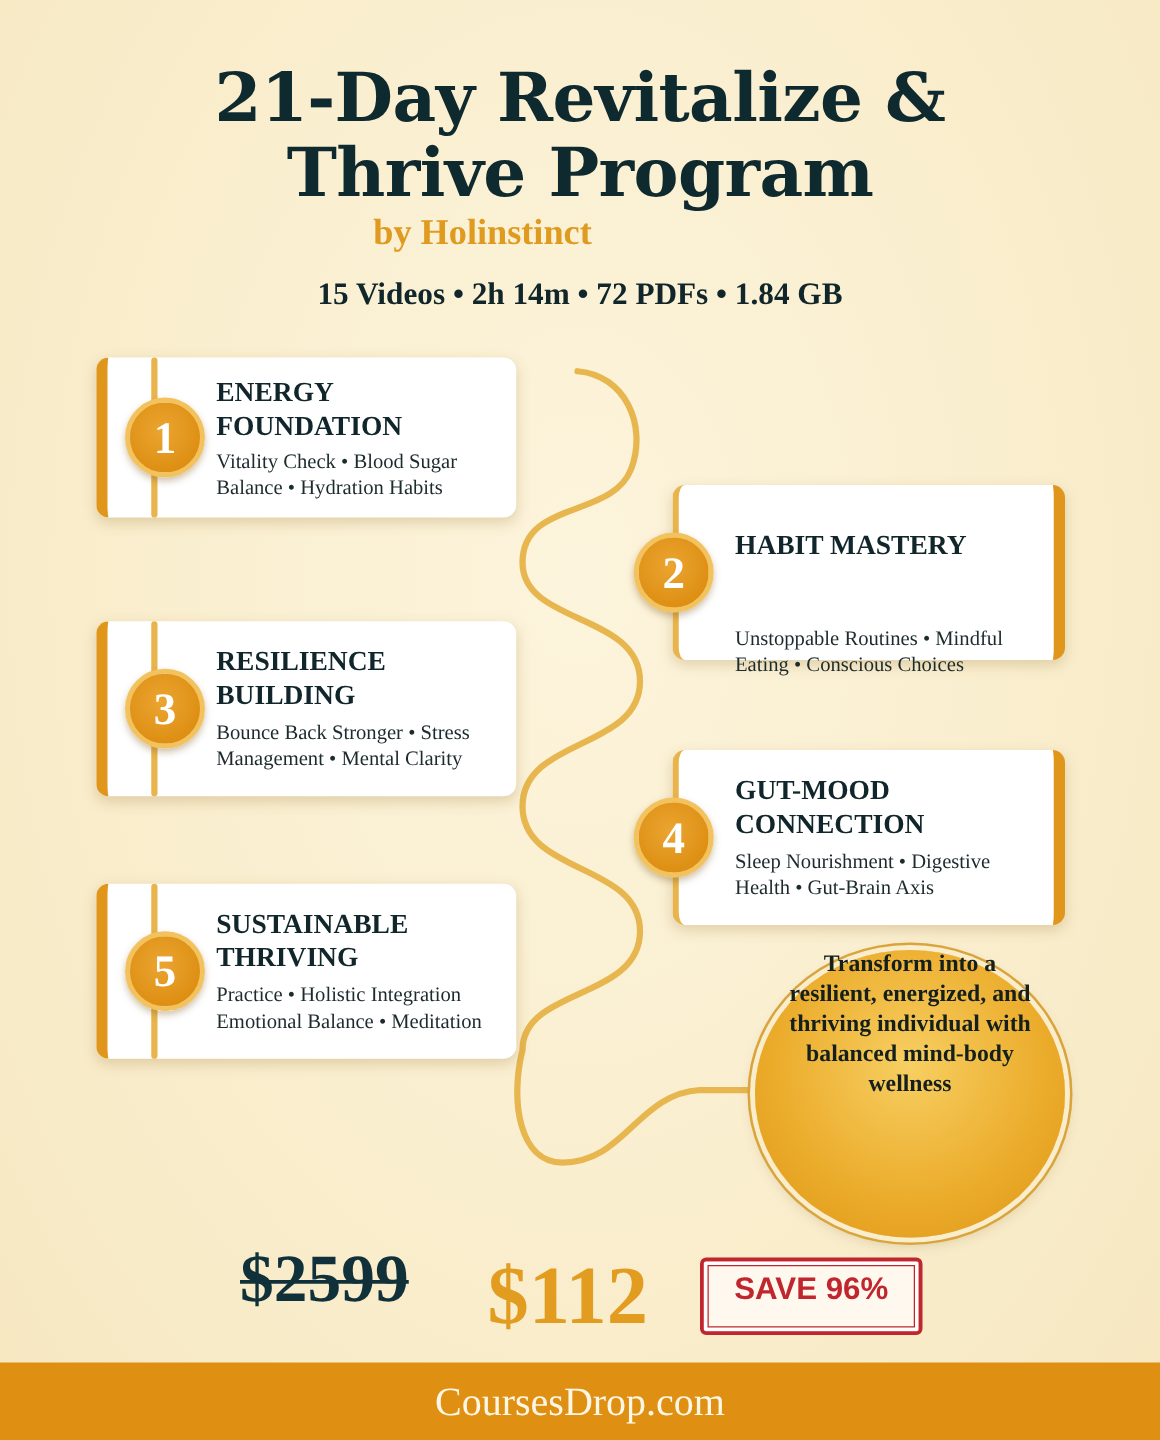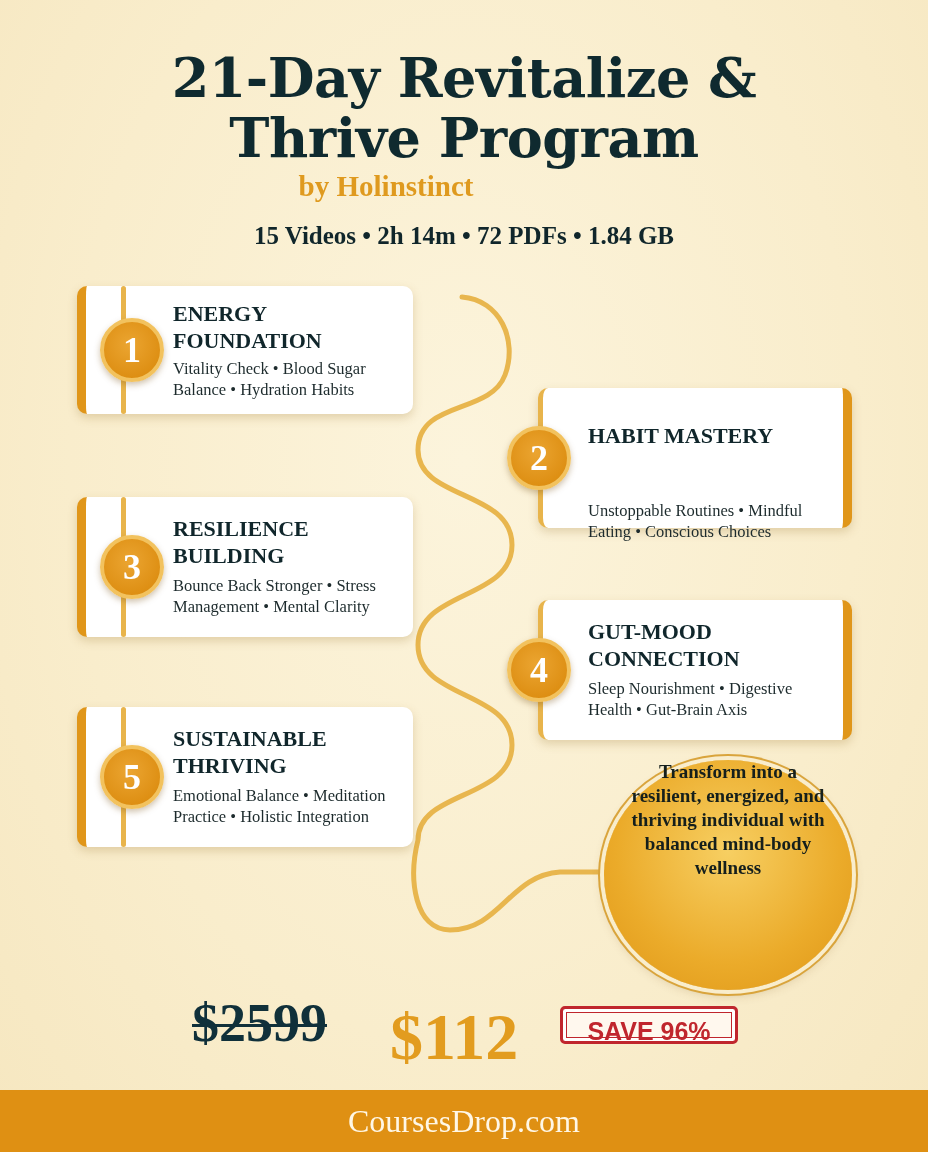--- a/index.html
+++ b/index.html
@@ -69,21 +69,21 @@
   .old-price {
     position: absolute; left: 192px; top: 992px; font-size: 54px; font-weight: bold;
     color: #10303a; text-decoration: line-through; text-decoration-thickness: 3px;
     font-family: "Liberation Serif", serif;
   }
   .new-price {
     position: absolute; left: 390px; top: 983px; font-size: 66px; font-weight: bold;
     color: #e29c1f; font-family: "Liberation Serif", serif; margin-top: 16px;
   }
   .save {
-    position: absolute; left: 560px; top: 1006px; width: 178px; height: 38px;
+    position: absolute; left: 560px; top: 1006px; width: 178px; height: 62px;
     border: 3px solid #c0262d; border-radius: 5px; box-shadow: inset 0 0 0 3px #fff, inset 0 0 0 4px #c0262d;
     background: #fff8ee; color: #c0262d; font-family: "Liberation Sans", sans-serif;
     font-weight: bold; font-size: 25px; line-height: 44px; text-align: center;
   }
   .footer {
     position: absolute; left: 0; top: 1090px; width: 928px; height: 62px;
     background: #df9013; text-align: center;
   }
   .footer span {
     color: #fff7e6; font-size: 32px; line-height: 62px; font-family: "Liberation Serif", serif;
@@ -150,22 +150,22 @@
   </div>
 </div>
 
 <div class="card left" style="left:77px; top:707px; width:336px; height:140px;">
   <div class="num" style="top:38px;">5</div>
   <div class="ctitle" style="left:87px; top:18px;">
     <div>SUSTAINABLE</div>
     <div>THRIVING</div>
   </div>
   <div class="cdesc" style="left:87px; top:78px;">
+    <div>Practice • Holistic Integration</div>
     <div>Emotional Balance • Meditation</div>
-    <div>Practice • Holistic Integration</div>
   </div>
 </div>
 
 <div class="medallion">
   <span>Transform into a resilient, energized, and thriving individual with balanced mind-body wellness</span>
 </div>
 
 <div class="old-price">$2599</div>
 <div class="new-price">$112</div>
 <div class="save">SAVE 96%</div>

